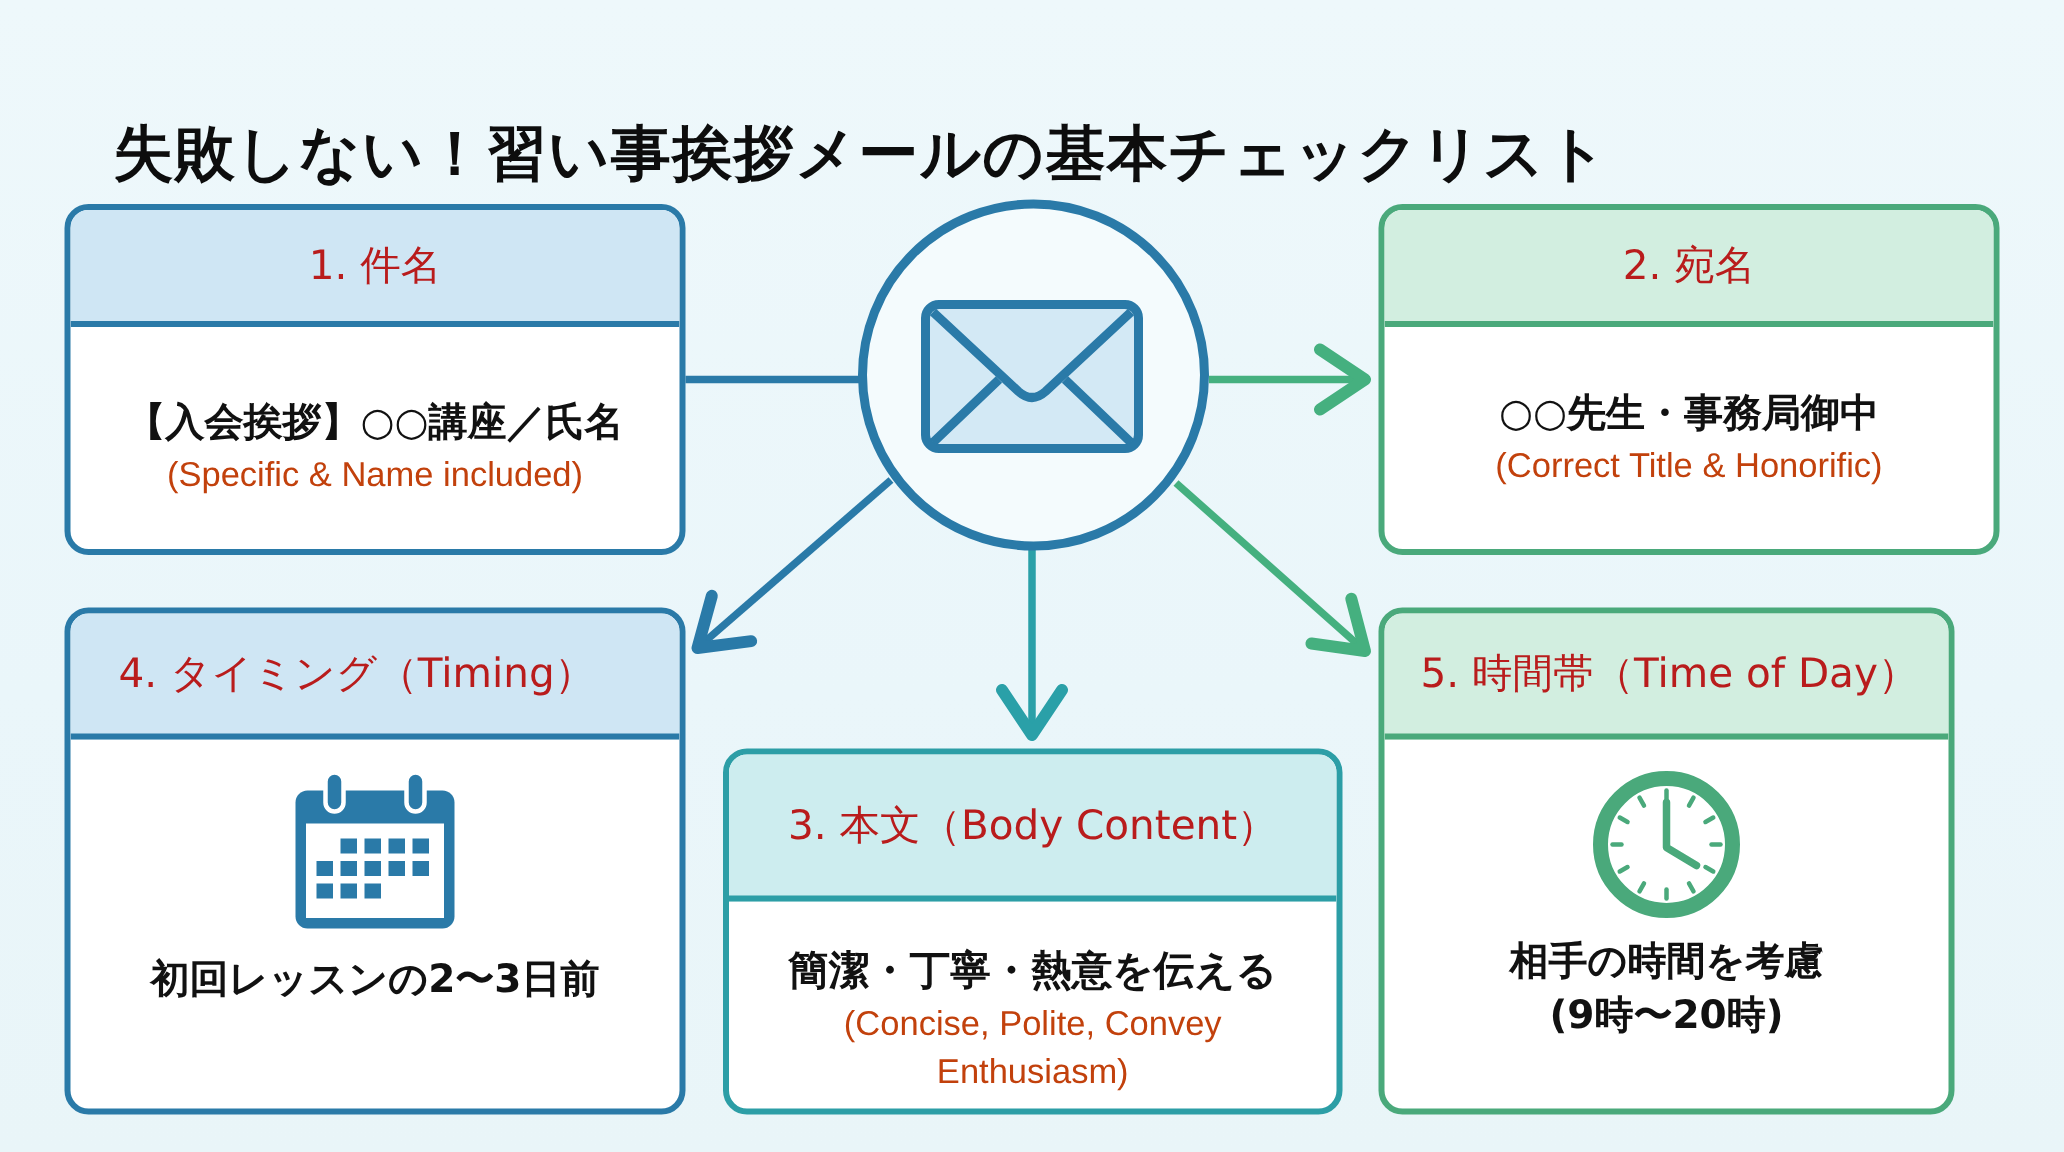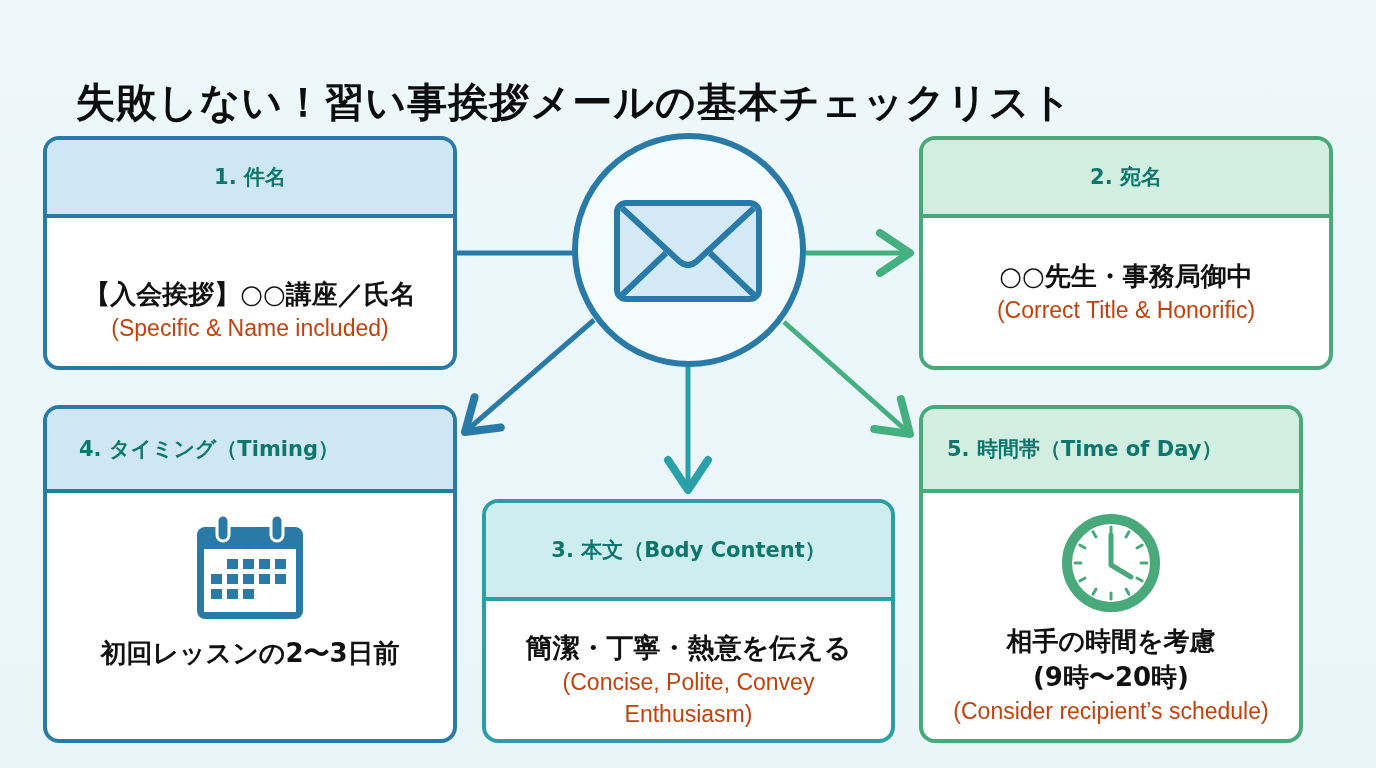--- a/index.html
+++ b/index.html
@@ -12,38 +12,38 @@
   .title {
     position: absolute; left: 0; top: 28px; width: 1148px; text-align: center;
     font-size: 40px; font-weight: bold; letter-spacing: 1px; color: #0d0d0d; margin-top: 47px;
   }
   .card {
     position: absolute; box-sizing: border-box; background: #fff;
     border-radius: 16px; border: 4px solid; overflow: hidden;
   }
   .card .head {
     display: flex; align-items: center; justify-content: center;
-    box-sizing: border-box; font-weight: bold; font-size: 21px; color: #0f766e;
+    box-sizing: border-box; font-weight: normal; font-size: 27px; color: #b91c1c;
     border-bottom: 4px solid;
   }
   .card .body {
     display: flex; flex-direction: column; align-items: center; justify-content: center;
     text-align: center;
   }
   .blue { border-color: #2a7aa8; }
   .blue .head { background: #cfe6f4; border-color: #2a7aa8; }
   .green { border-color: #4aa97b; }
   .green .head { background: #d2eee0; border-color: #4aa97b; }
   .teal { border-color: #2c9ea6; }
   .teal .head { background: #cdedef; border-color: #2c9ea6; }
   .jp { font-weight: bold; font-size: 26px; line-height: 36px; color: #111; }
   .en { font-size: 23px; line-height: 32px; color: #c2410c; font-family: "Liberation Sans", sans-serif; }
   #c1 { left: 43px; top: 136px; width: 414px; height: 234px; }
   #c1 .head { height: 78px; }
-  #c1 .body { height: 160px; margin-top: 12px; }
+  #c1 .body { height: 160px; }
   #c2 { left: 919px; top: 136px; width: 414px; height: 234px; }
   #c2 .head { height: 78px; }
   #c2 .body { height: 148px; }
   #c4 { left: 43px; top: 405px; width: 414px; height: 338px; }
   #c4 .head { height: 84px; justify-content: flex-start; padding-left: 32px; }
   #c4 .body { height: 246px; justify-content: flex-start; padding-top: 20px; box-sizing: border-box; border-radius: 10px; }
   #c5 { left: 919px; top: 405px; width: 384px; height: 338px; }
   #c5 .head { height: 84px; justify-content: flex-start; padding-left: 24px; }
   #c5 .body { height: 246px; justify-content: flex-start; padding-top: 18px; box-sizing: border-box; }
   #c3 { left: 482px; top: 499px; width: 413px; height: 244px; }
@@ -150,15 +150,14 @@
           <line x1="37.00000000000001" y1="77.98076211353316" x2="34.000000000000014" y2="83.17691453623979"></line>
           <line x1="26.019237886466847" y1="67.00000000000001" x2="20.82308546376022" y2="70.00000000000001"></line>
           <line x1="22" y1="52.00000000000001" x2="16" y2="52.00000000000001"></line>
           <line x1="26.019237886466843" y1="37" x2="20.82308546376021" y2="34"></line>
           <line x1="36.999999999999986" y1="26.019237886466847" x2="33.999999999999986" y2="20.82308546376022"></line>
         </g>
       <path d="M52,24 L52,54 L72,66" fill="none" stroke="#4aa97b" stroke-width="5" stroke-linecap="round" stroke-linejoin="round"></path>
     </svg>
     <div class="jp">相手の時間を考慮</div>
     <div class="jp">(9時〜20時)</div>
-    <div class="en">(Consider recipient’s schedule)</div>
   </div>
 </div>
 
 </body></html>

